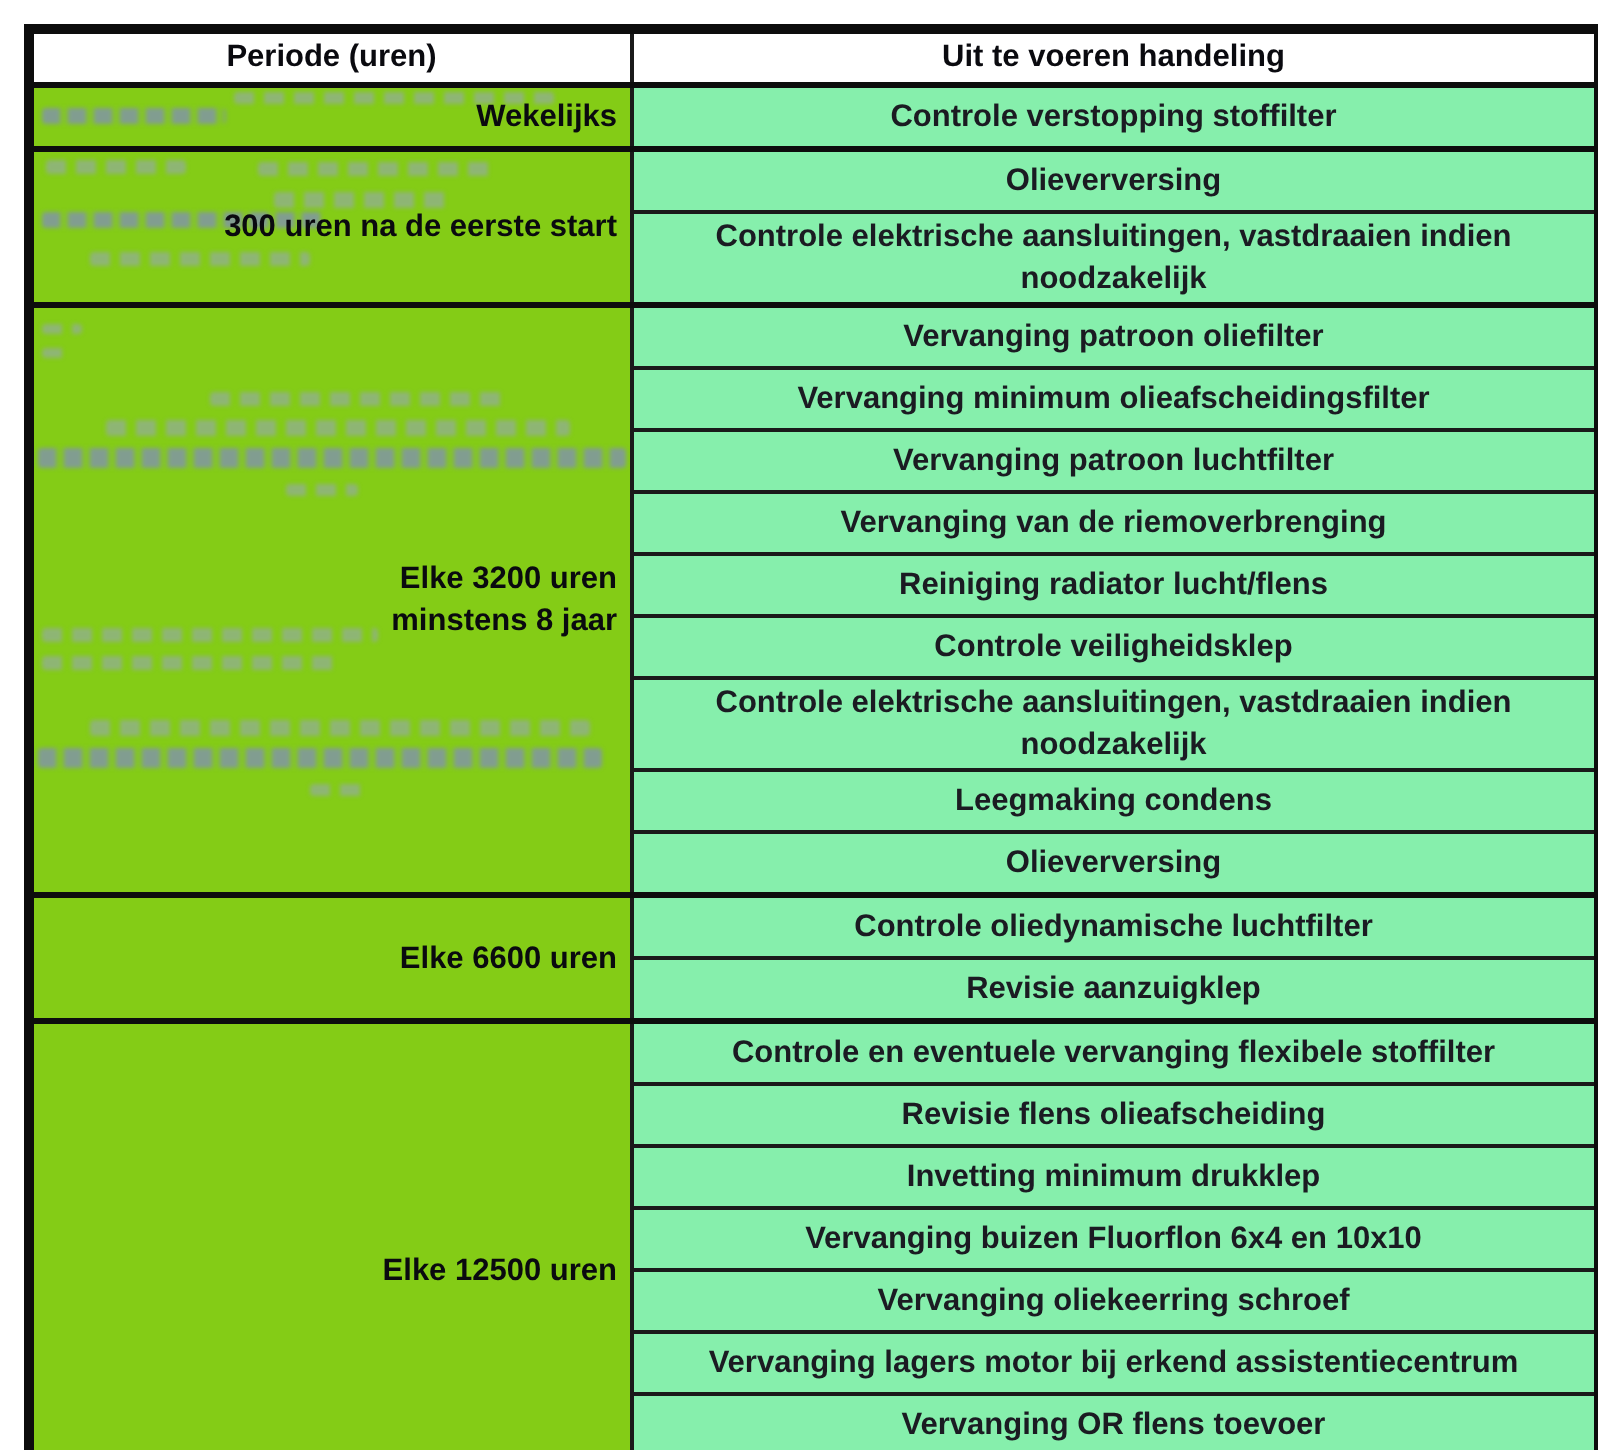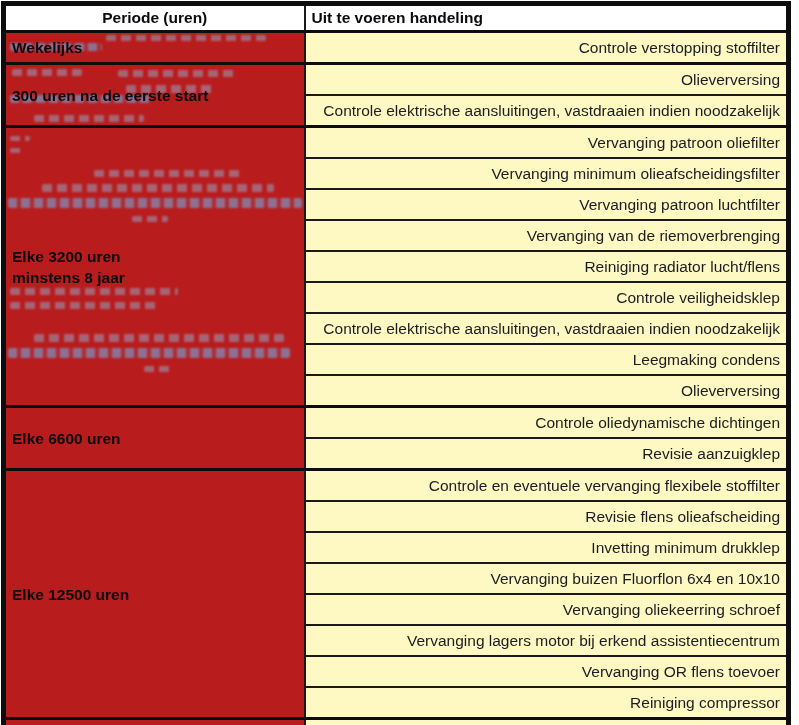--- a/index.html
+++ b/index.html
@@ -6,21 +6,21 @@
     margin: 0;
     padding: 0;
     background: #ffffff;
     font-family: "Liberation Sans", sans-serif;
   }
   .page {
     width: 799px;
     height: 725px;
     background: #ffffff;
     box-sizing: border-box;
-    padding: 1px;
+    padding: 12px;
     position: relative;
     overflow: hidden;
   }
   table.sched {
     border-collapse: collapse;
     width: 789px;
     table-layout: fixed;
     background: #ffffff;
   }
   table.sched, table.sched td, table.sched th {
@@ -36,43 +36,43 @@
   col.c-action { width: 484px; }
   th.hdr {
     height: 22px;
     font-size: 15.5px;
     font-weight: 700;
     color: #0a0a0f;
     padding: 1px 6px;
     background: #ffffff;
   }
   th.hdr-period { text-align: center; }
-  th.hdr-action { text-align: left; }
+  th.hdr-action { text-align: center; }
   td.action {
     height: 27px;
     font-size: 15.5px;
-    font-weight: 400;
+    font-weight: 700;
     color: #1b1b22;
+    text-align: center;
+    vertical-align: middle;
+    padding: 1px 6px;
+    line-height: 21px;
+    position: relative;
+    background: #86efac;
+  }
+  td.period {
+    font-size: 15.5px;
+    font-weight: 700;
+    color: #0a0a0f;
     text-align: right;
     vertical-align: middle;
     padding: 1px 6px;
     line-height: 21px;
     position: relative;
-    background: #fef9c3;
-  }
-  td.period {
-    font-size: 15.5px;
-    font-weight: 700;
-    color: #0a0a0f;
-    text-align: left;
-    vertical-align: middle;
-    padding: 1px 6px;
-    line-height: 21px;
-    position: relative;
-    background: #b91c1c;
+    background: #84cc16;
   }
   .period-line { position: relative; z-index: 2; }
   
   .ghost {
     position: absolute;
     z-index: 1;
     background-image: repeating-linear-gradient(90deg,
       rgba(151,162,195,0.55) 0 10px,
       rgba(151,162,195,0.0) 10px 15px);
     filter: blur(1.1px);
@@ -165,21 +165,21 @@
       <td class="action">Leegmaking condens</td>
     </tr>
     <tr>
       <td class="action">Olieverversing</td>
     </tr>
 
     <tr class="gstart">
       <td class="period" rowspan="2">
         <div class="period-line">Elke 6600 uren</div>
       </td>
-      <td class="action">Controle oliedynamische dichtingen</td>
+      <td class="action">Controle oliedynamische luchtfilter</td>
     </tr>
     <tr>
       <td class="action">Revisie aanzuigklep</td>
     </tr>
 
     <tr class="gstart">
       <td class="period" rowspan="8">
         <div class="period-line">Elke 12500 uren</div>
       </td>
       <td class="action">Controle en eventuele vervanging flexibele stoffilter</td>

